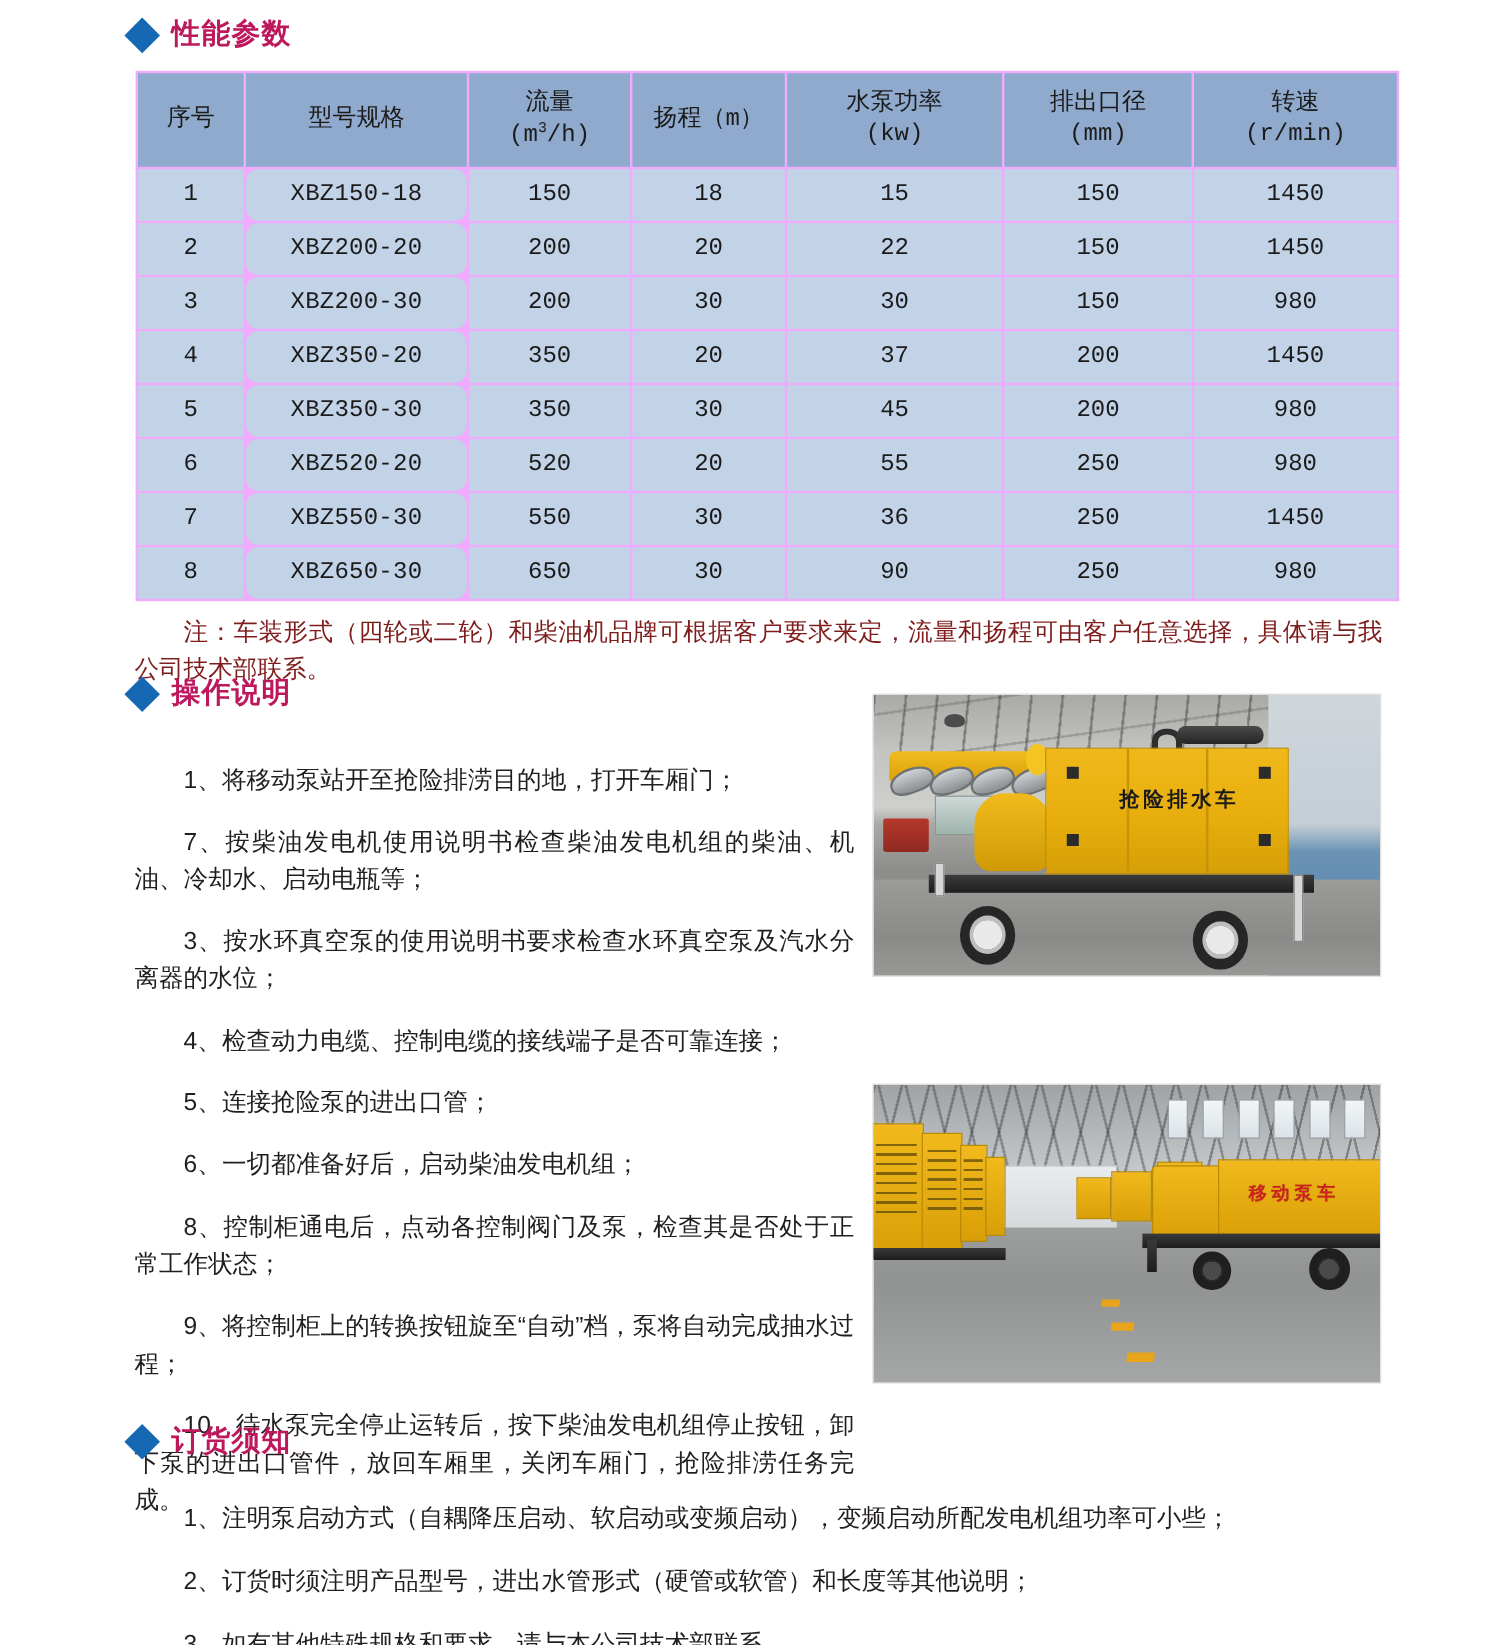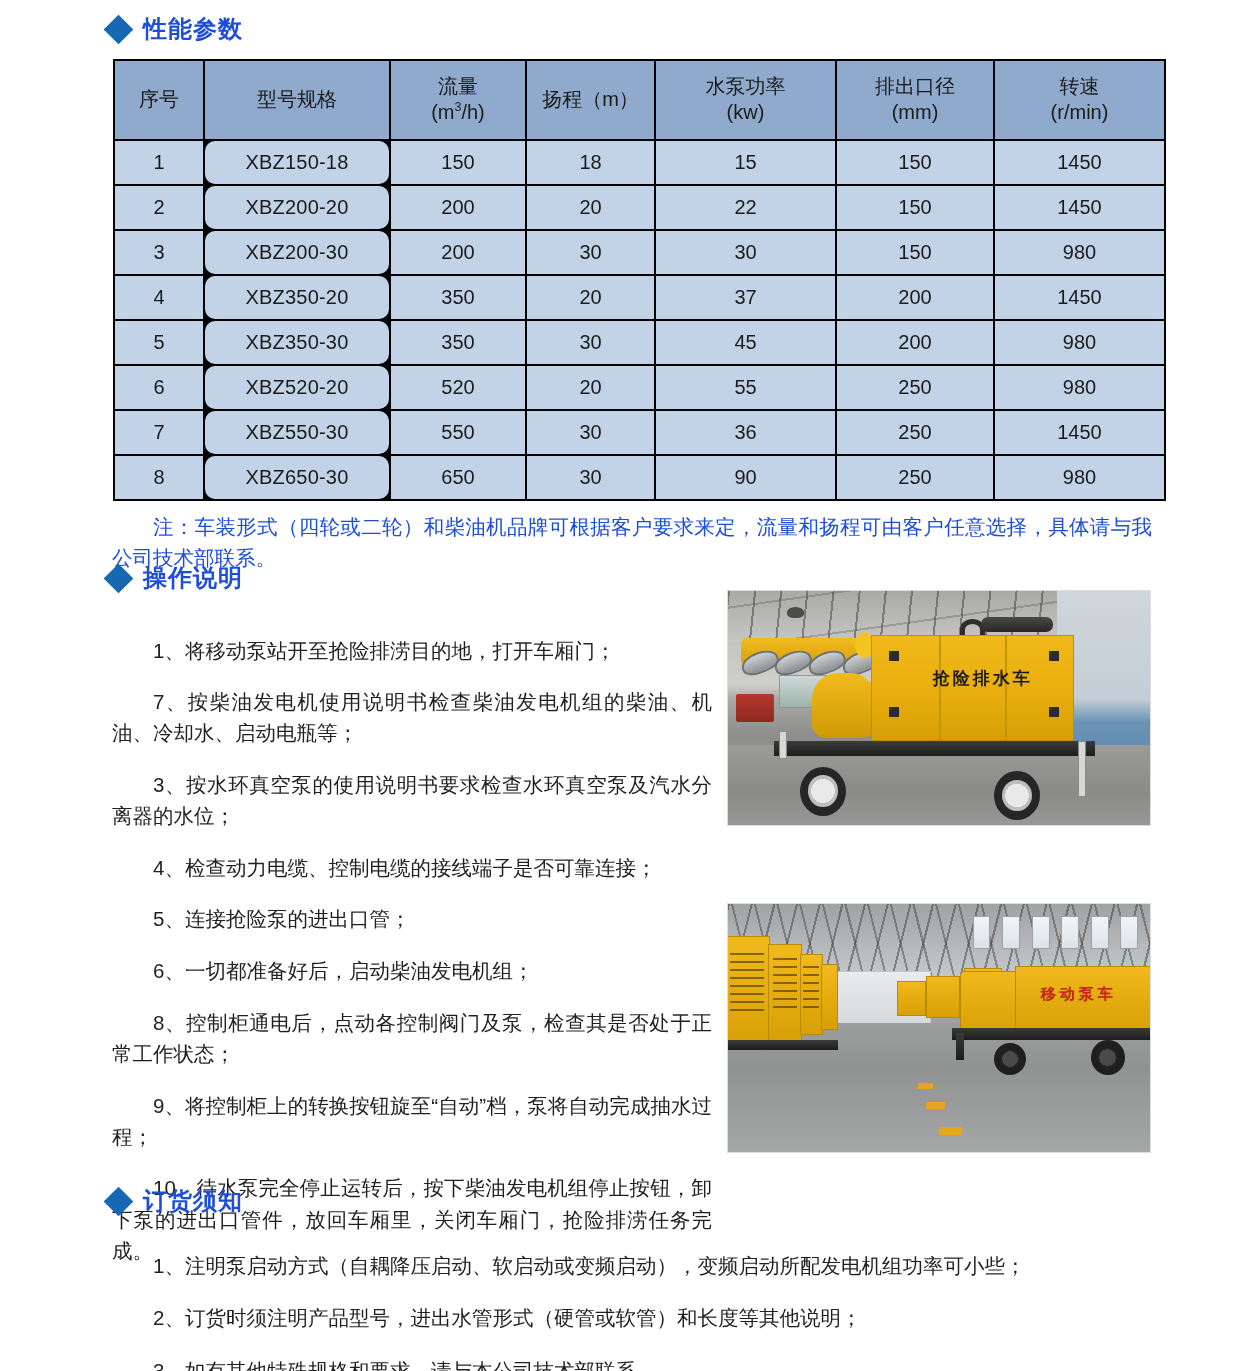--- a/index.html
+++ b/index.html
@@ -26,34 +26,35 @@
   .diamond {
     width: 21px; height: 21px;
     background: #1668b2;
     transform: rotate(45deg);
     flex: 0 0 auto;
   }
   .section-title {
     font-size: 24px;
     font-weight: bold;
     letter-spacing: 1px;
-    color: #1d4ed8;
+    color: #be185d;
     line-height: 1;
   }
 
   
   .spec-table {
     position: absolute;
     left: 113px;
     top: 59px;
     width: 1037px;
     border-collapse: separate;
     border-spacing: 2px;
-    background: #000000;
+    background: #f0abfc;
     table-layout: fixed;
+    font-family: Liberation Mono, monospace;
   }
   .spec-table th {
     background: #8faacd;
     color: #1b1b1b;
     font-weight: normal;
     font-size: 20px;
     line-height: 1.28;
     height: 78px;
     vertical-align: middle;
     text-align: center;
@@ -75,21 +76,21 @@
   
   .note {
     position: absolute;
     left: 112px;
     top: 490px;
     width: 1040px;
     font-size: 20.5px;
     line-height: 1.55;
     text-indent: 2em;
     text-align: justify;
-    color: #1d4ed8;
+    color: #7f1d1d;
   }
 
   
   #op-head { left: 108px; top: 566px; }
   .op-list {
     position: absolute;
     left: 112px;
     top: 614px;
     width: 600px;
   }
@@ -104,21 +105,21 @@
   }
 
   
   .photo {
     position: absolute;
     left: 727px;
     width: 424px;
     border: 1px solid #dddddd;
     overflow: hidden;
   }
-  #photo-1 { top: 590px; height: 236px; text-decoration: underline; }
+  #photo-1 { top: 578px; height: 236px; text-decoration: underline; }
   #photo-2 { top: 903px; height: 250px; }
 
   .ph-inner { position: absolute; inset: 0; }
 
   
   .p1-bg {
     position: absolute; inset: 0;
     background:
       linear-gradient(180deg,#b9bcb8 0%, #c3c5c1 22%, #cfd0cc 40%, #a9a9a6 46%, #8d8d8b 62%, #9a9a97 100%);
   }

